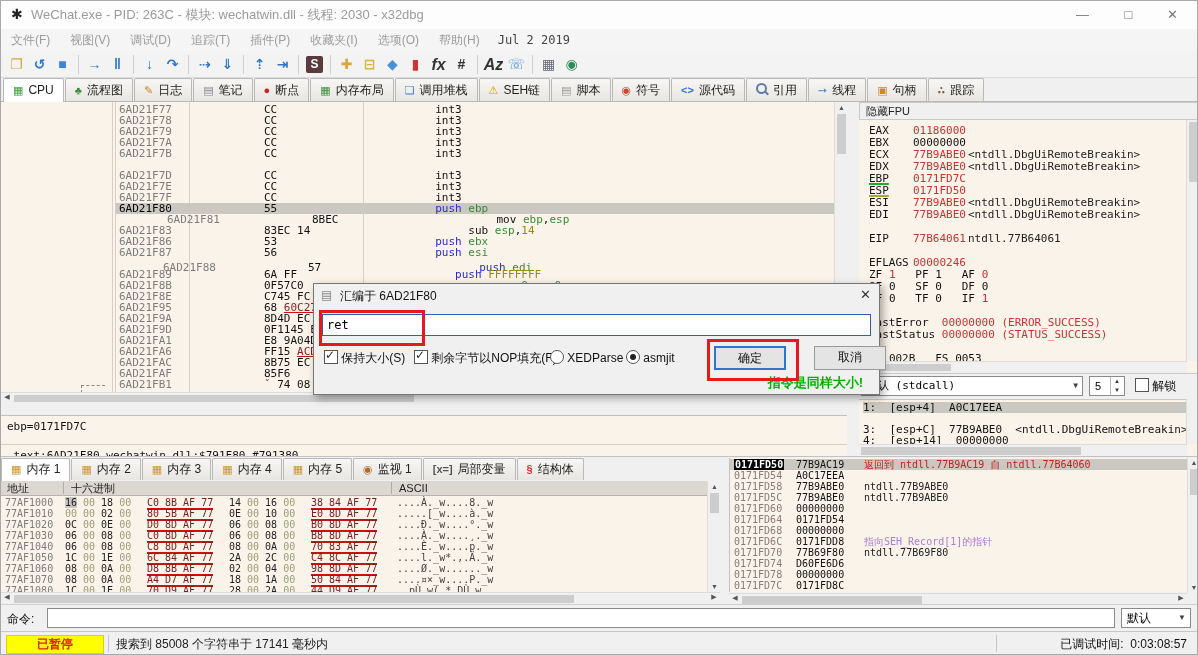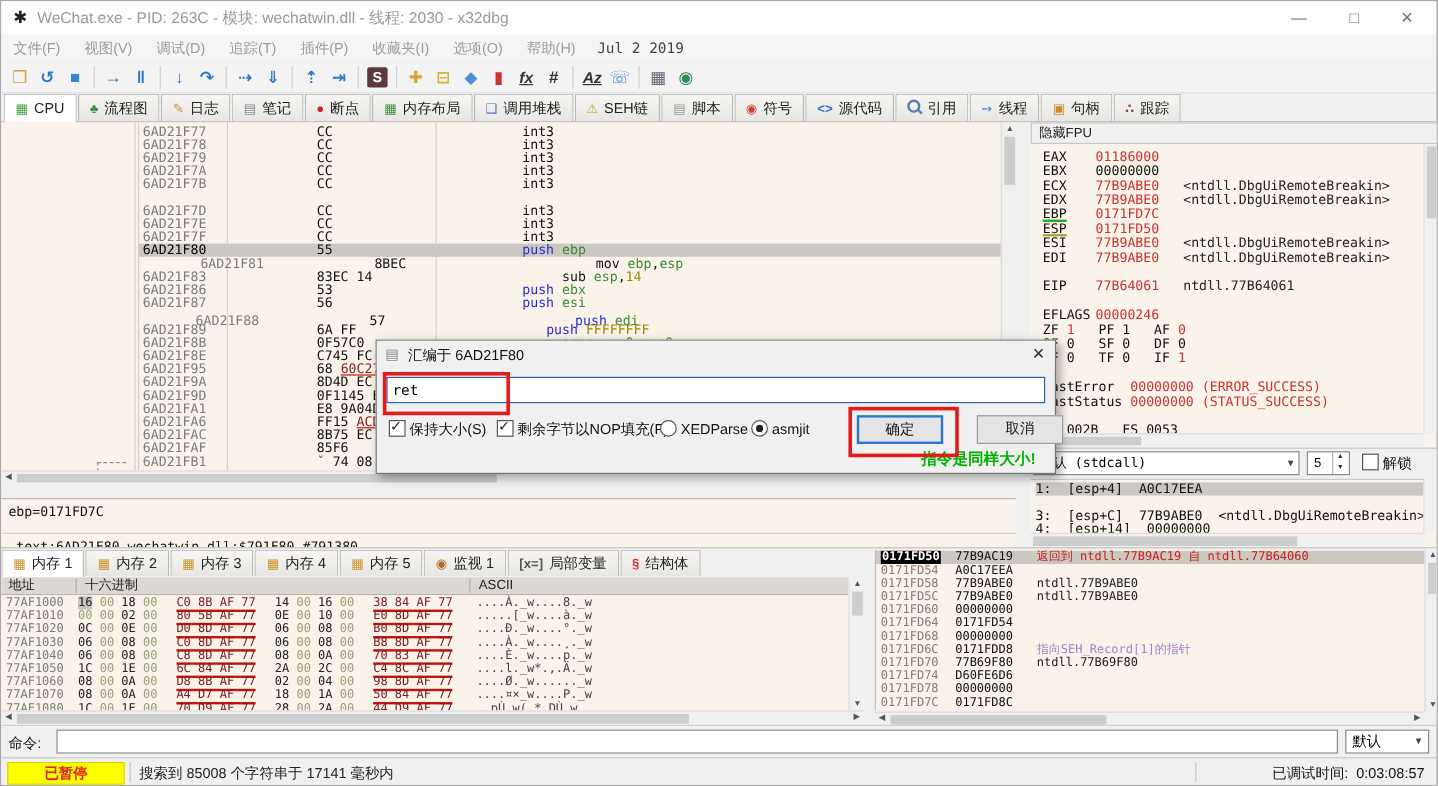--- a/index.html
+++ b/index.html
@@ -12,21 +12,21 @@
   .wbtn{position:absolute;top:0;width:45px;height:28px;text-align:center;line-height:28px;color:#777;font-size:13px;}
   .wbtn.min{right:92px}.wbtn.max{right:46px}.wbtn.cls{right:2px}
   
   .menubar{position:absolute;left:0;top:28px;width:100%;height:22px;background:#f5f5f5;font-size:12px;}
   .mitem{display:inline-block;padding:0 10px;line-height:22px;color:#9c9c9c;}
   .mdate{display:inline-block;padding:0 8px;line-height:22px;color:#444;font-family:"DejaVu Sans Mono",monospace;font-size:12px;}
   
   .toolbar{position:absolute;left:0;top:50px;width:100%;height:27px;background:#f3f3f3;border-bottom:1px solid #dcdcdc;padding-left:4px;box-sizing:border-box;}
   .tbi{display:inline-block;width:23px;height:23px;margin-top:2px;text-align:center;line-height:23px;font-size:14px;font-weight:bold;vertical-align:top;}
   .tbi-s{background:#5a3a3a;color:#fff !important;width:17px;height:17px;line-height:17px;margin:5px 3px 0 3px;font-size:12px;border-radius:2px;}
-  .tbi-txt{font-style:italic;font-size:13px;text-decoration:underline;}
+  .tbi-txt{font-style:italic;font-size:16px;}
   .tsep{display:inline-block;width:1px;height:19px;background:#d0d0d0;margin:4px 4px 0 4px;vertical-align:top;}
   
   .tabbar{position:absolute;left:0;top:77px;width:100%;height:24px;background:#f0f0f0;border-bottom:1px solid #b9b9b9;padding-left:2px;box-sizing:border-box;}
   .tab{display:inline-block;height:22px;line-height:22px;padding:0 9px;margin-right:1px;font-size:12px;color:#222;
        background:linear-gradient(#f7f6f4,#e8e6e2);border:1px solid #b9b9b9;border-bottom:none;border-radius:2px 2px 0 0;vertical-align:top;}
   .tab.active{background:#ffffff;height:23px;position:relative;z-index:2;}
   .ticon{display:inline-block;margin-right:5px;font-size:11px;font-weight:bold;}
   .mag{display:inline-block;width:7px;height:7px;border:2px solid #5a80a8;border-radius:50%;position:relative;margin-right:6px;}
   .mag::after{content:"";position:absolute;width:5px;height:2px;background:#5a80a8;transform:rotate(45deg);right:-4px;bottom:-2px;}
   
@@ -62,21 +62,21 @@
   .vsplit{position:absolute;left:846px;top:101px;width:12px;height:354px;background:#f0f0f0;}
   
   .regs{position:absolute;left:858px;top:101px;width:340px;height:354px;background:#faf3e9;}
   .fpubar{position:absolute;left:0;top:0;width:100%;height:18px;background:#f0f0f0;border:1px solid #c9c9c9;box-sizing:border-box;font-size:11px;line-height:16px;padding-left:6px;color:#222;}
   .rrows{position:absolute;left:0;top:18px;width:328px;height:241px;overflow:hidden;}
   .rrow{position:absolute;left:10px;height:12px;font-size:11px;line-height:12px;font-family:"DejaVu Sans Mono",monospace;white-space:pre;}
   .rname{display:inline-block;width:44px;color:#111;}
   .rname.ug{text-decoration:underline;text-decoration-color:#22aa22;text-decoration-thickness:2px;}
   .rname.uo{text-decoration:underline;text-decoration-color:#aaa833;text-decoration-thickness:2px;}
   .rval.r{color:#c83232;}.rval.k{color:#111;}
-  .rsym{color:#222;margin-left:20px;}
+  .rsym{color:#222;margin-left:2px;}
   .regs-vsb{right:0;top:18px;width:12px;height:241px;}
   .regs-hsb{left:0;top:259px;width:328px;height:11px;}
   .regs-ctrl{position:absolute;left:0;top:271px;width:100%;height:25px;background:#f0f0f0;border-top:1px solid #c9c9c9;}
   .ccombo{position:absolute;left:2px;top:2px;width:222px;height:20px;background:#fff;border:1px solid #8a8a8a;font-size:11px;line-height:18px;padding-left:5px;box-sizing:border-box;font-family:"DejaVu Sans Mono",monospace;}
   .ccombo .arr{position:absolute;right:4px;top:0;font-size:8px;color:#444;}
   .spin{position:absolute;left:230px;top:2px;width:36px;height:20px;background:#fff;border:1px solid #8a8a8a;font-size:11px;line-height:18px;padding-left:5px;box-sizing:border-box;}
   .spin .ud{position:absolute;right:1px;top:0;width:12px;height:18px;border-left:1px solid #bbb;font-size:6px;line-height:9px;text-align:center;color:#333;}
   .ulk{position:absolute;left:276px;top:4px;font-size:12px;color:#111;}
   .cbx{display:inline-block;width:12px;height:12px;background:#fff;border:1px solid #555;vertical-align:-2px;position:relative;}
   .cbx.on::after{content:"✓";position:absolute;left:0px;top:-3px;font-size:12px;font-weight:bold;color:#222;}

